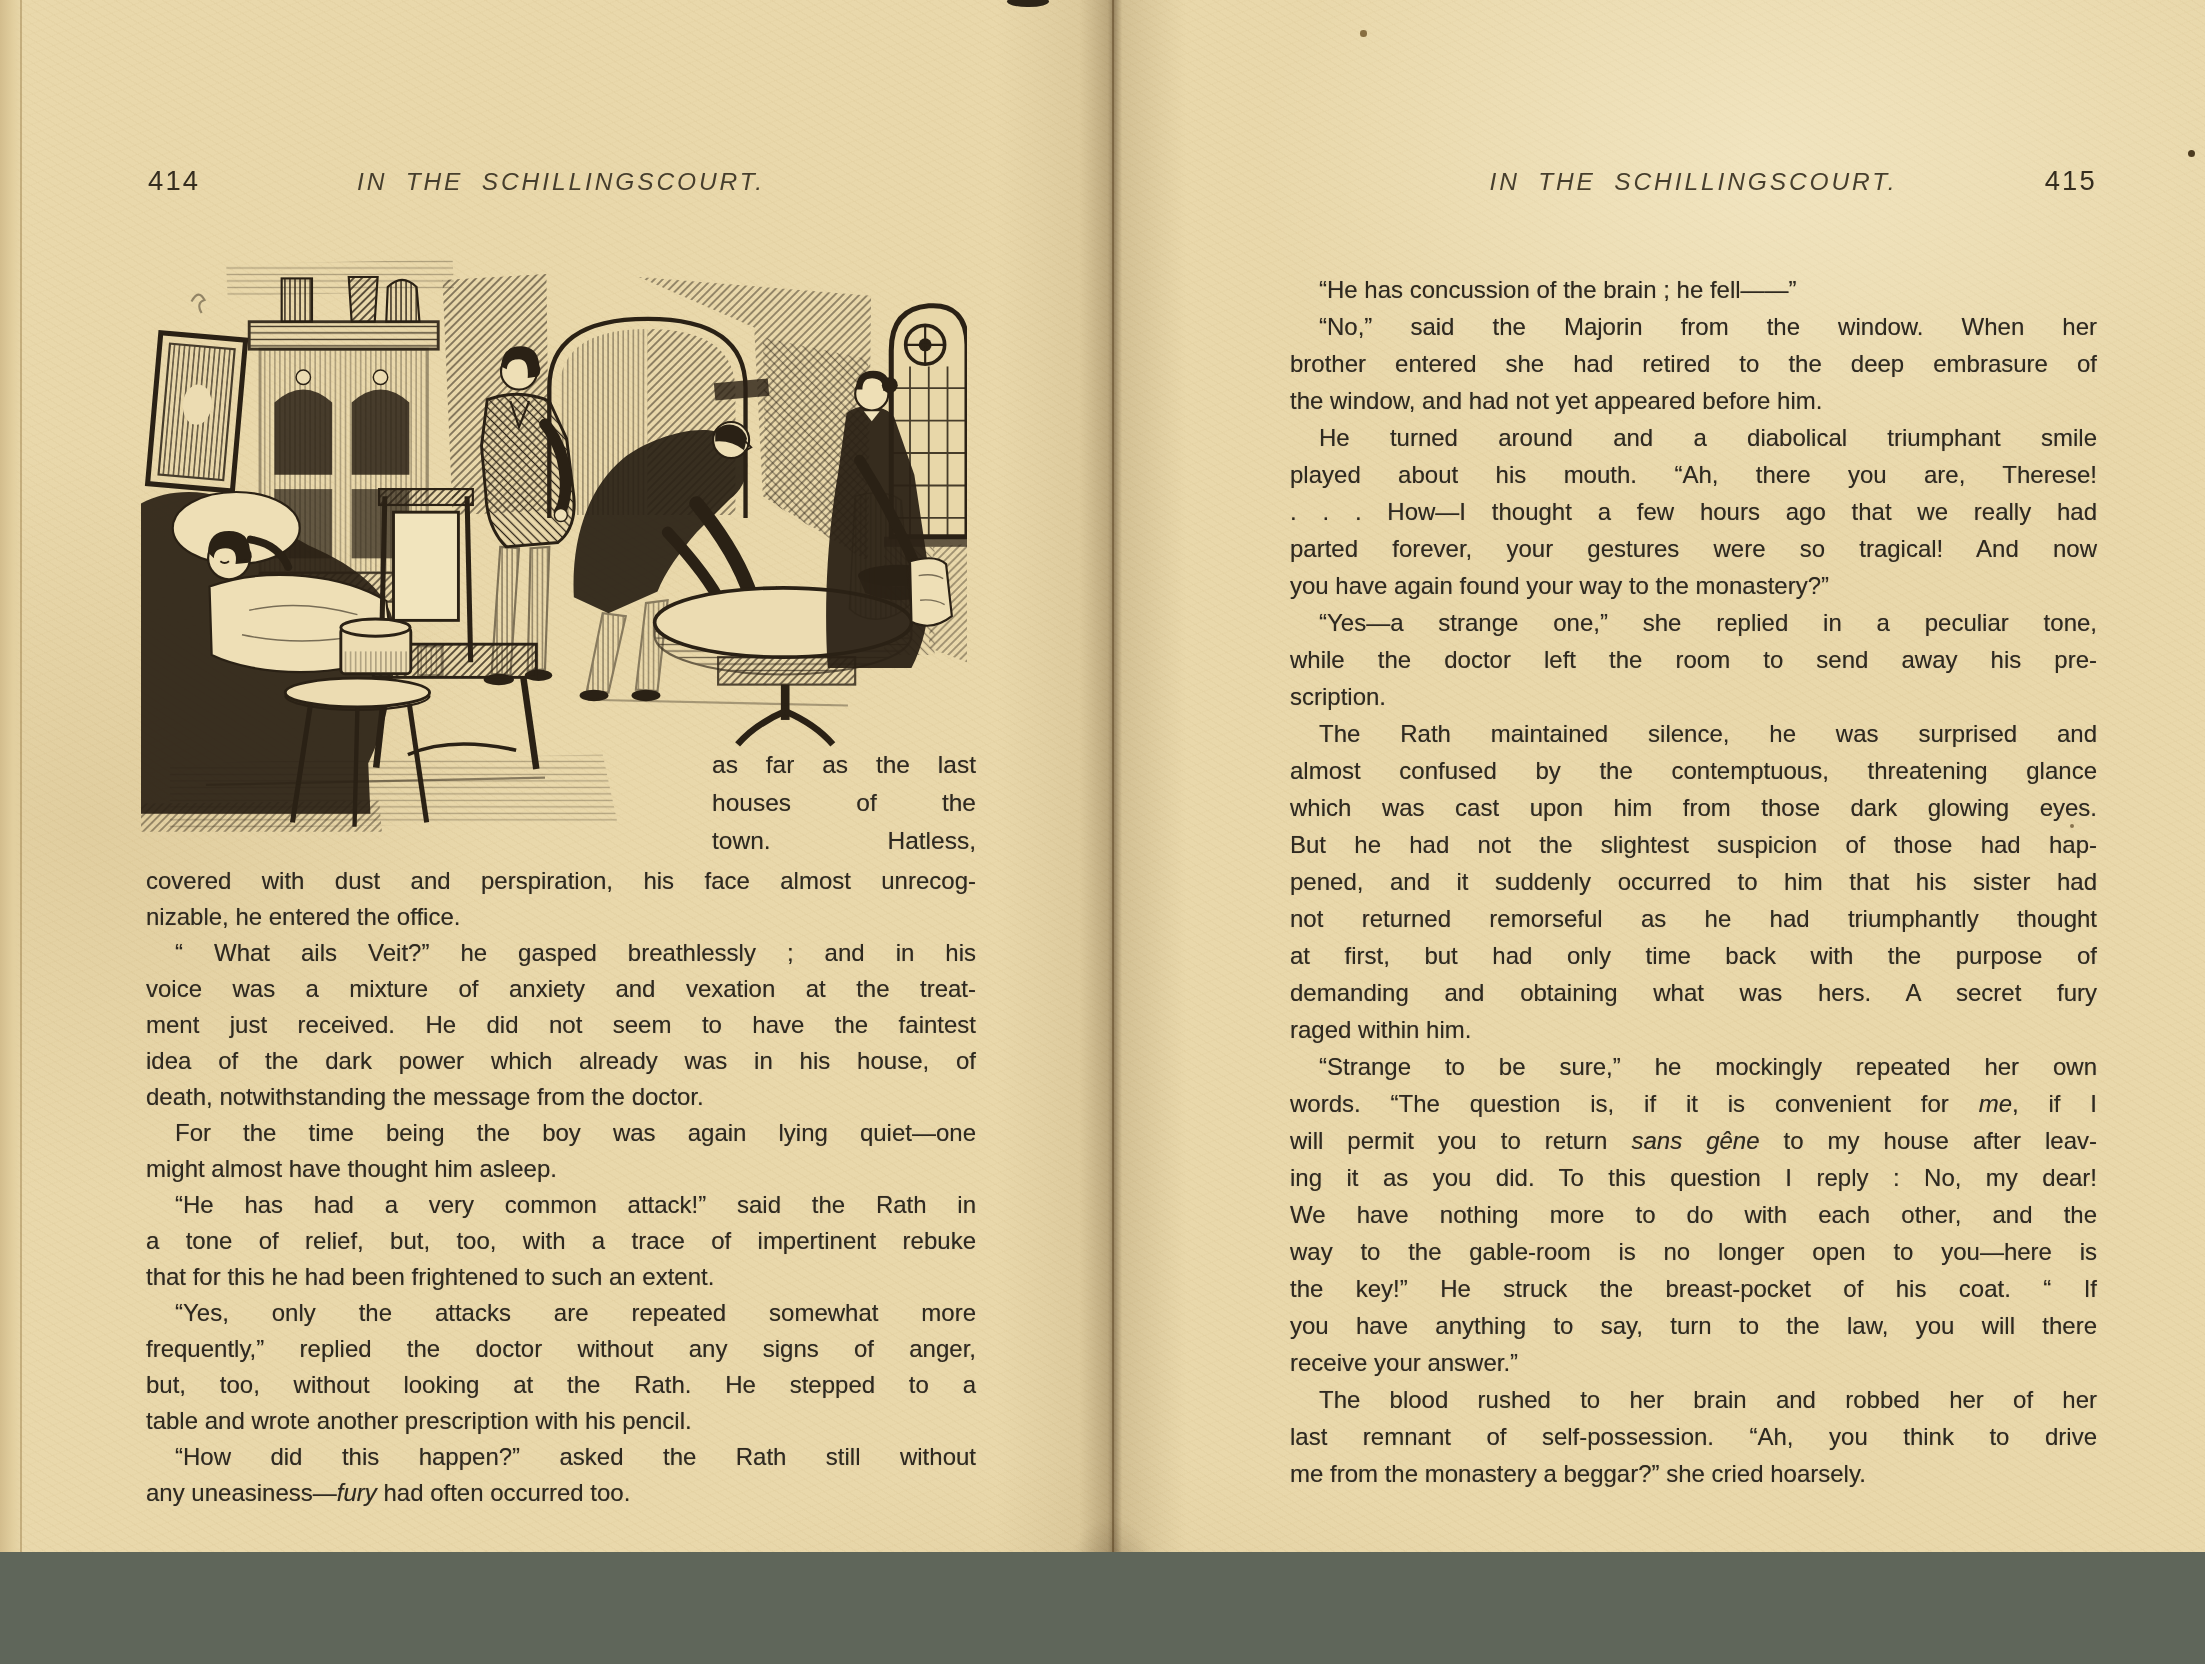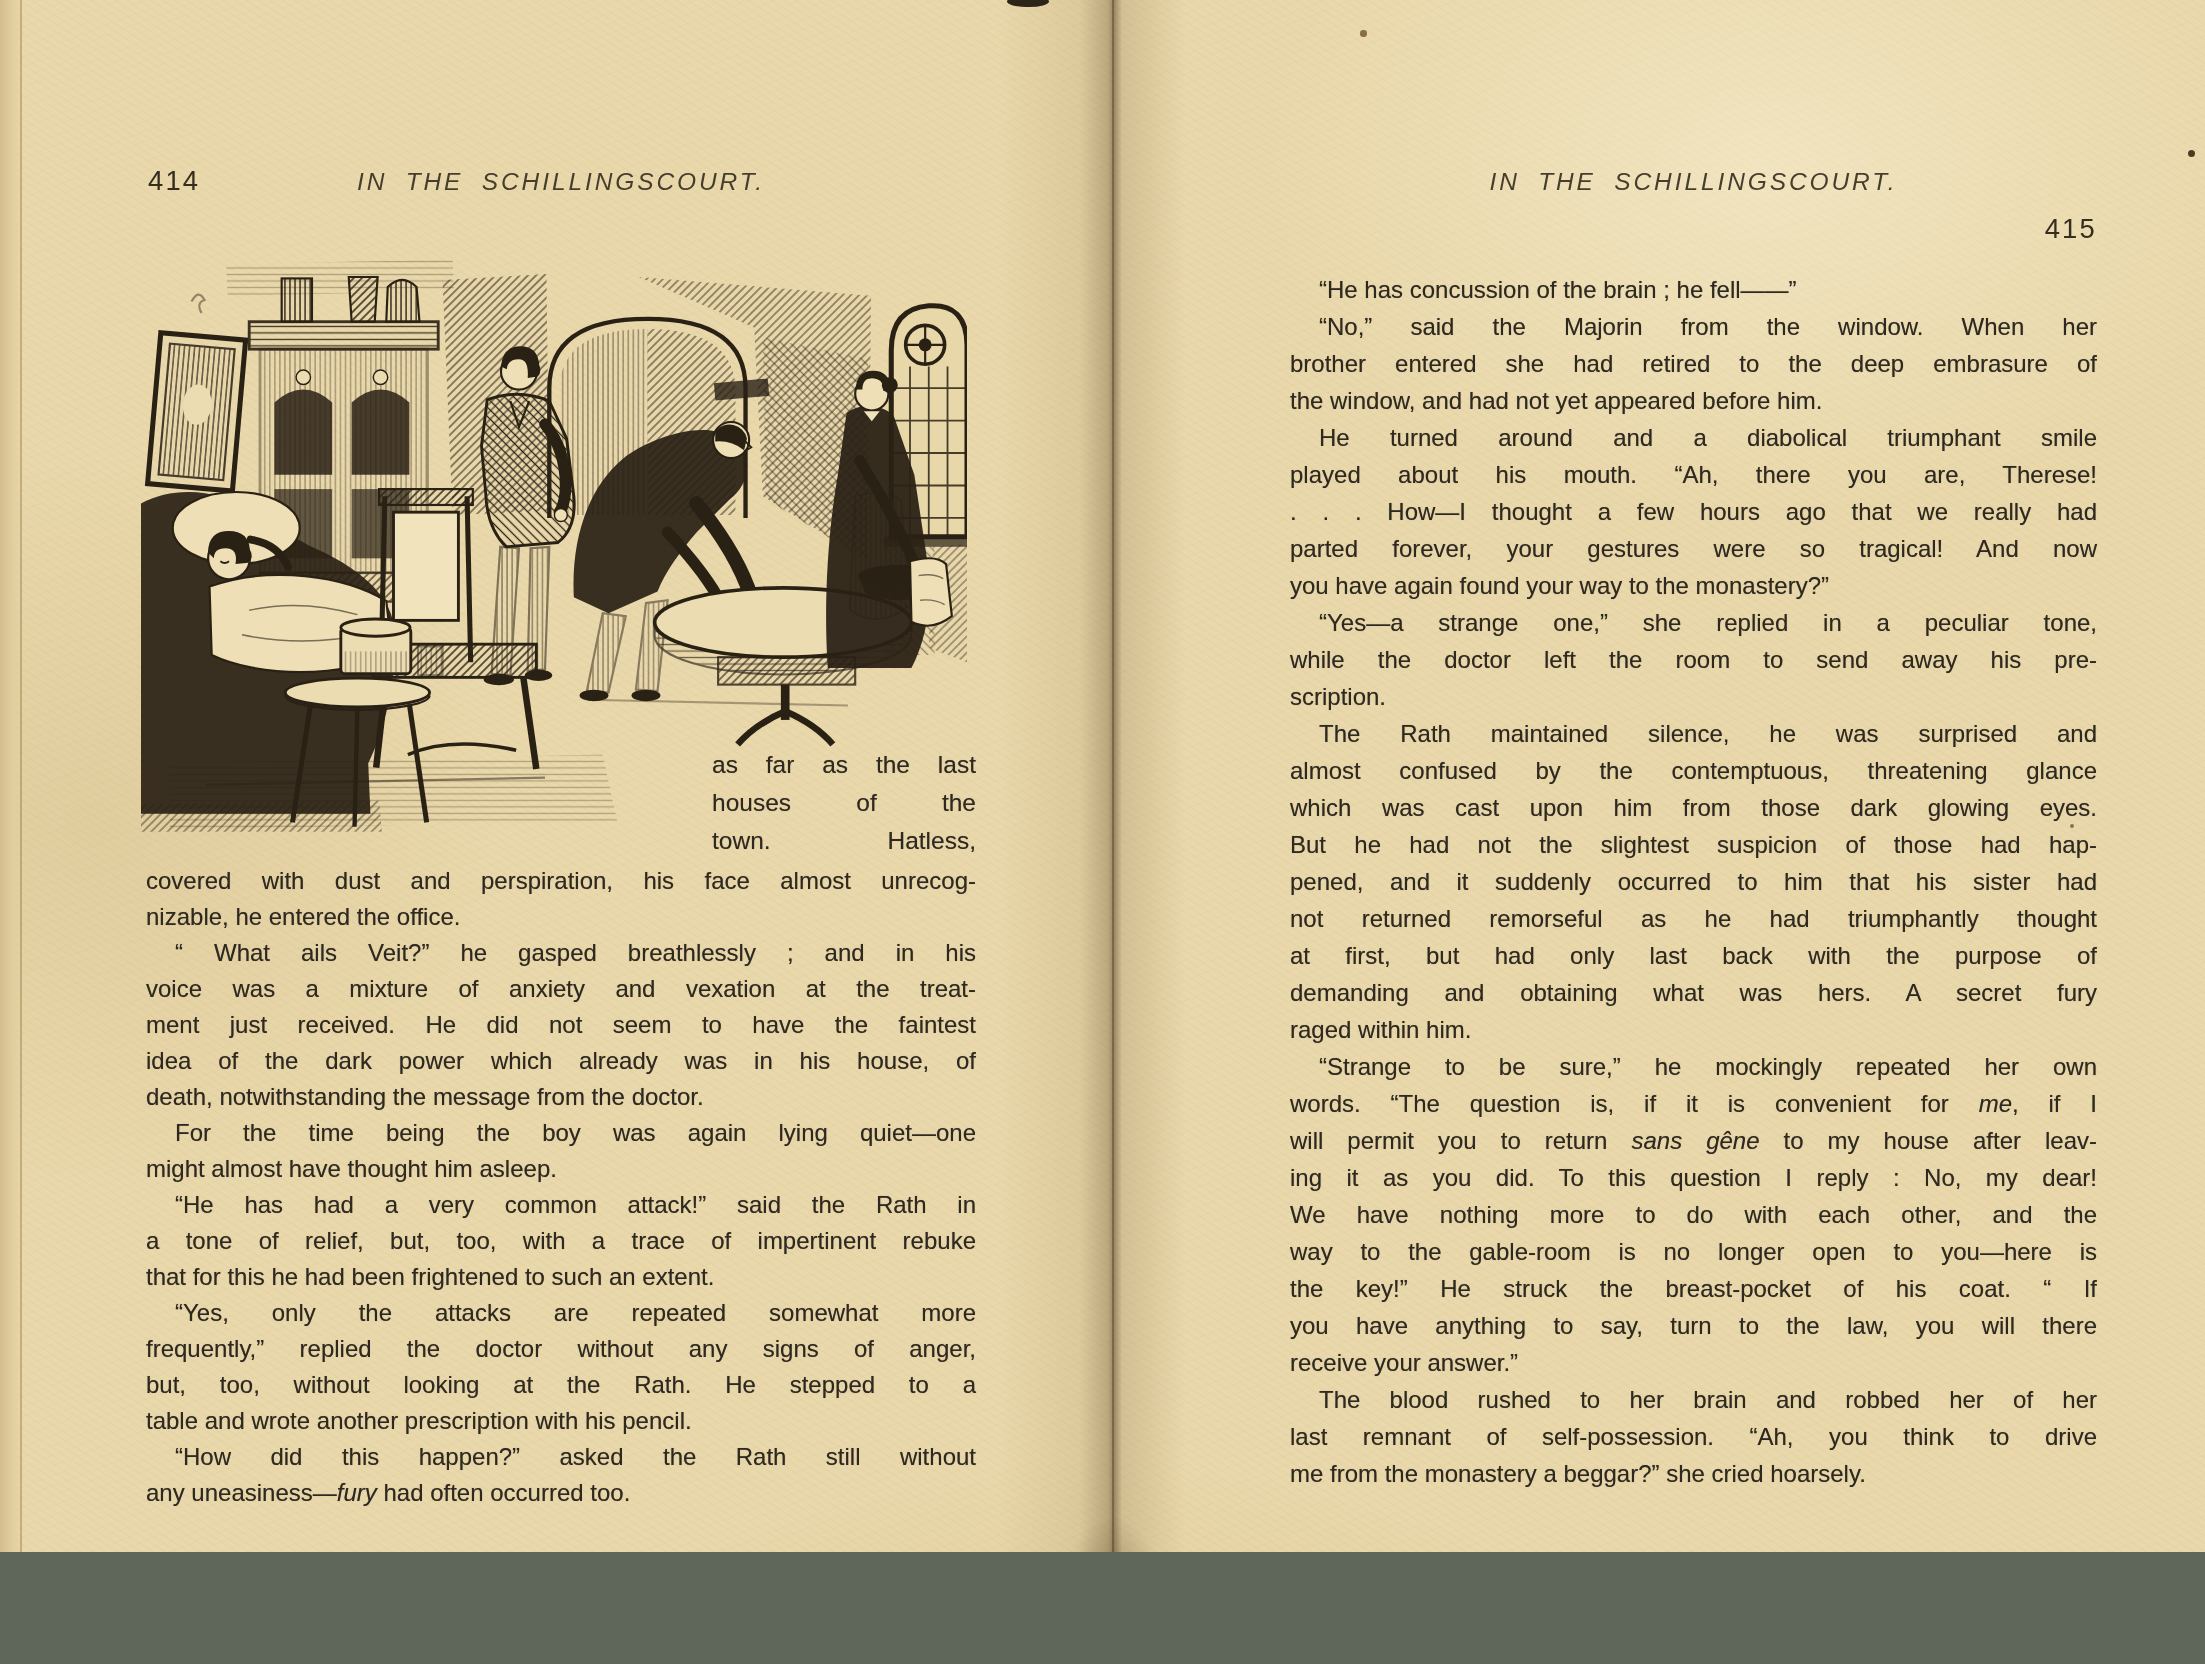--- a/index.html
+++ b/index.html
@@ -236,42 +236,42 @@
         <div class="tline end">that for this he had been frightened to such an extent.</div>
         <div class="tline ind">“Yes, only the attacks are repeated somewhat more</div>
         <div class="tline">frequently,” replied the doctor without any signs of anger,</div>
         <div class="tline">but, too, without looking at the Rath.   He stepped to a</div>
         <div class="tline end">table and wrote another prescription with his pencil.</div>
         <div class="tline ind">“How did this happen?” asked the Rath still without</div>
         <div class="tline end">any uneasiness—<i>fury</i> had often occurred too.</div>
       </div>
 
     <div class="runhead" style="left:1290px;top:170px;width:807px;">IN THE SCHILLINGSCOURT.</div>
-    <div class="pagenum" style="left:1989px;top:167px;width:108px;text-align:right;margin-top:48px;">415</div>
+    <div class="pagenum" style="left:1989px;top:167px;width:108px;text-align:right;">415</div>
 
     <div class="textblock rp" style="left:1290px;top:247px;width:807px;">
         <div class="tline ind end">“He has concussion of the brain ;  he fell——”</div>
         <div class="tline ind">“No,” said the Majorin from the window.   When her</div>
         <div class="tline">brother entered she had retired to the deep embrasure of</div>
         <div class="tline end">the window, and had not yet appeared before him.</div>
         <div class="tline ind">He turned around and a diabolical triumphant smile</div>
         <div class="tline">played about his mouth.   “Ah, there you are, Therese!</div>
         <div class="tline">.  .  .  How—I thought a few hours ago that we really had</div>
         <div class="tline">parted forever, your gestures were so tragical!   And now</div>
         <div class="tline end">you have again found your way to the monastery?”</div>
         <div class="tline ind">“Yes—a strange one,” she replied in a peculiar tone,</div>
         <div class="tline">while the doctor left the room to send away his pre-</div>
         <div class="tline end">scription.</div>
         <div class="tline ind">The Rath maintained silence, he was surprised and</div>
         <div class="tline">almost confused by the contemptuous, threatening glance</div>
         <div class="tline">which was cast upon him from those dark glowing eyes.</div>
         <div class="tline">But he had not the slightest suspicion of those had hap-</div>
         <div class="tline">pened, and it suddenly occurred to him that his sister had</div>
         <div class="tline">not returned remorseful as he had triumphantly thought</div>
-        <div class="tline">at first, but had only last back with the purpose of</div>
+        <div class="tline">at first, but had only time back with the purpose of</div>
         <div class="tline">demanding and obtaining what was hers.   A secret fury</div>
         <div class="tline end">raged within him.</div>
         <div class="tline ind">“Strange to be sure,” he mockingly repeated her own</div>
         <div class="tline">words.   “The question is, if it is convenient for <i>me</i>, if I</div>
         <div class="tline">will permit you to return <i>sans gêne</i> to my house after leav-</div>
         <div class="tline">ing it as you did.   To this question I reply :  No, my dear!</div>
         <div class="tline">We have nothing more to do with each other, and the</div>
         <div class="tline">way to the gable-room is no longer open to you—here is</div>
         <div class="tline">the key!”   He struck the breast-pocket of his coat.   “ If</div>
         <div class="tline">you have anything to say, turn to the law, you will there</div>

